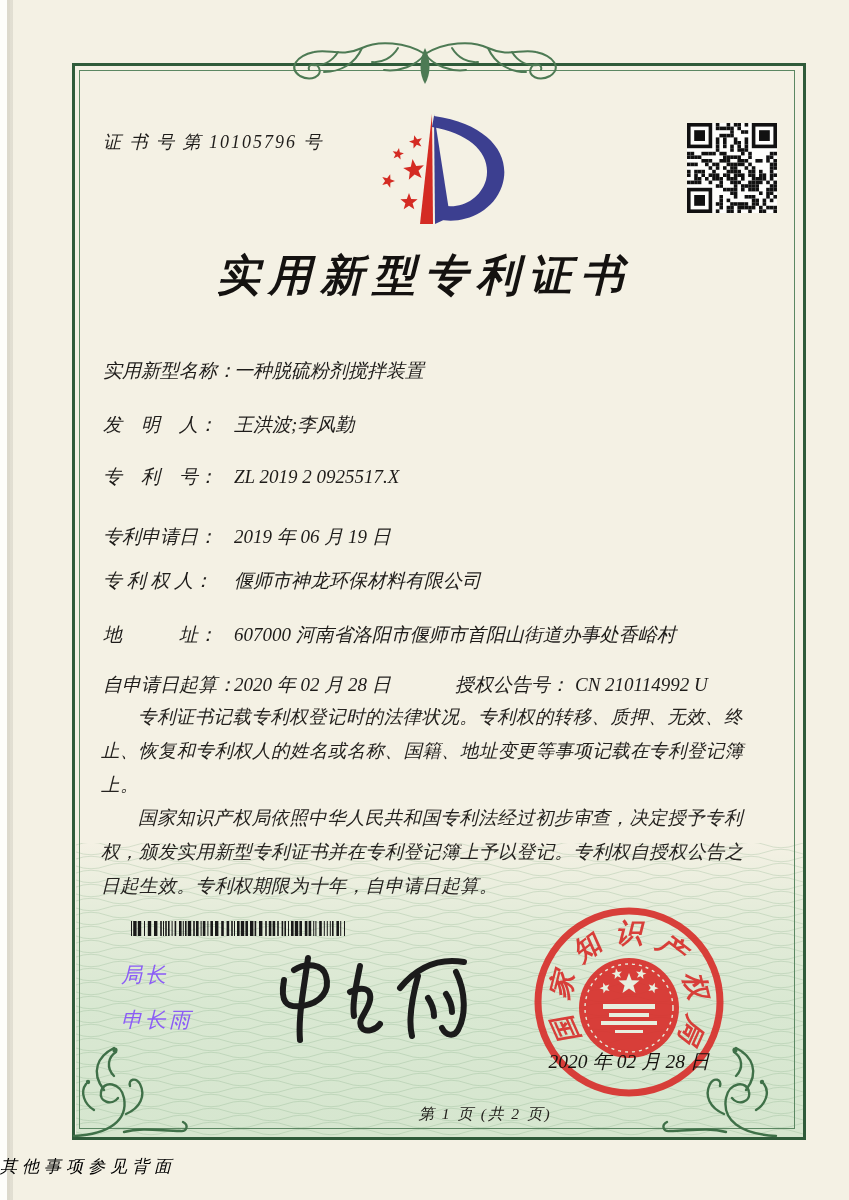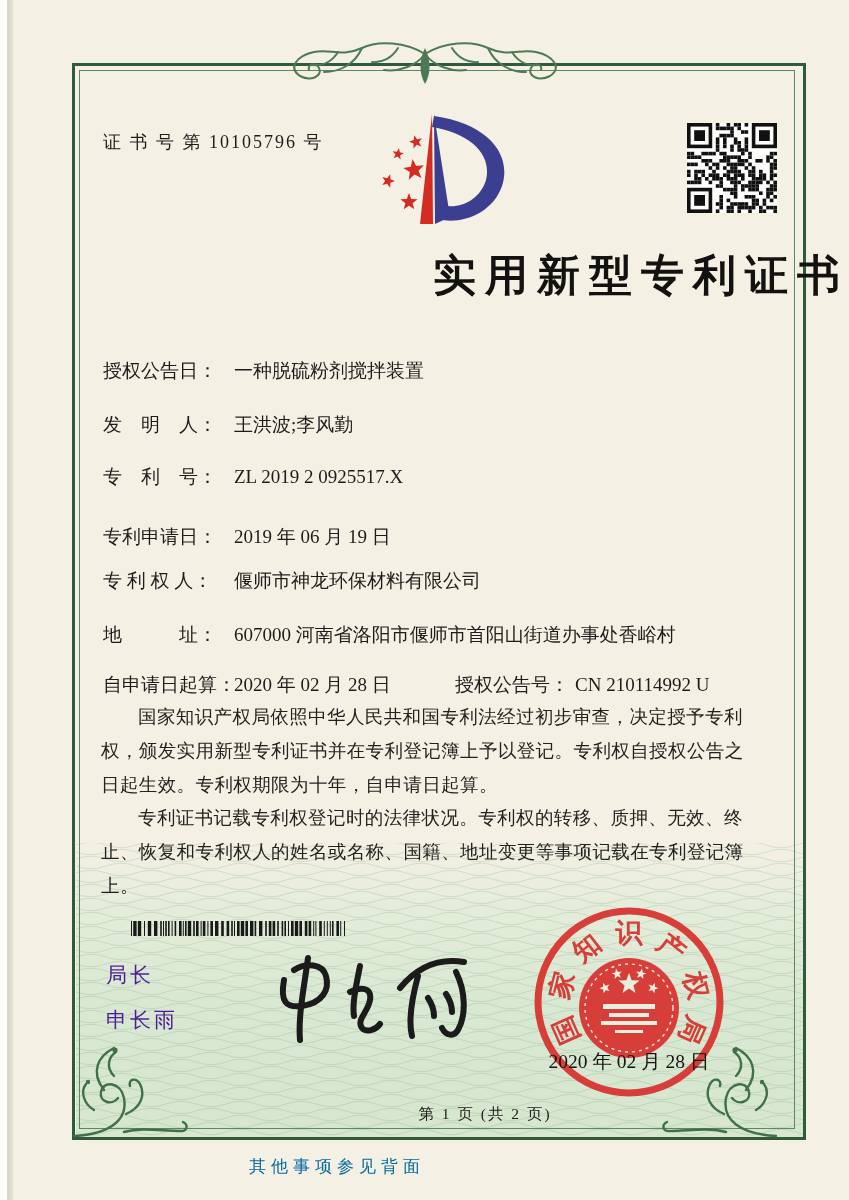--- a/index.html
+++ b/index.html
@@ -1,52 +1,53 @@
 <!DOCTYPE html>
 <html><head>
 <meta charset="utf-8">
 <style>
   html,body{margin:0;padding:0;background:#c9c6ba;}
   .page{
     position:relative;width:849px;height:1200px;overflow:hidden;
     background:#f4f1e4;
     font-family:"Liberation Serif","DejaVu Serif",serif;
     color:#1e1c1a;
+    font-style:italic;
   }
   .scan-edge{position:absolute;left:0;top:0;width:16px;height:100%;
     background:linear-gradient(90deg,#fdfdfa 0 7px,#dcd9cc 7px 10px,rgba(60,60,50,.10) 10px 13px,rgba(0,0,0,0) 13px 16px);}
   .border-outer{position:absolute;left:72px;top:63px;width:728px;height:1071px;border:3px solid #2f5b3a;}
   .border-inner{position:absolute;left:79px;top:70px;width:714px;height:1057px;border:1px solid #5b8762;}
   .green-zone{position:absolute;left:76px;top:843px;width:727px;height:294px;
     background:linear-gradient(180deg,rgba(216,232,210,0) 0px,rgba(216,232,210,.55) 70px,#d9e8d2 160px,#d6e6cf 100%);}
   .green-zone svg{position:absolute;left:0;top:0;opacity:.55;}
   .cert-no{position:absolute;left:103px;top:130px;font-size:18px;letter-spacing:2px;}
   .logo{position:absolute;left:332px;top:110px;}
   .qr{position:absolute;left:687px;top:123px;}
-  .doc-title{position:absolute;left:0;top:247px;width:849px;text-align:right;
+  .doc-title{position:absolute;left:0;top:247px;width:849px;text-align:center;
     font-size:43px;font-weight:700;letter-spacing:9px;color:#141210;}
   .fields{position:absolute;left:103px;top:352px;width:660px;font-size:19px;}
   .field-row{position:absolute;left:0;white-space:nowrap;}
   .flabel{display:inline-block;width:131px;}
   .pair2{position:absolute;left:352px;top:0;white-space:nowrap;}
   .pair2 .flabel{width:auto;margin-right:6px;}
   .paragraphs{position:absolute;left:101px;top:701px;width:650px;
     font-size:18.5px;line-height:33.8px;letter-spacing:.4px;color:#24221f;}
   .paragraphs p{margin:0;text-indent:2em;}
   .barcode{position:absolute;left:131px;top:921px;}
-  .officer{position:absolute;left:106px;top:961px;font-size:21px;letter-spacing:3px;color:#4c1d95;}
+  .officer{position:absolute;left:121px;top:961px;font-size:21px;letter-spacing:3px;color:#8b5cf6;}
   .officer div{margin-bottom:17px;}
   .signature{position:absolute;left:250px;top:928px;}
   .seal{position:absolute;left:531px;top:904px;}
   .seal-date{position:absolute;left:517px;top:1048px;width:224px;text-align:center;
     font-size:19.5px;color:#15130f;z-index:6;}
   .page-no{position:absolute;left:72px;top:1104px;width:826px;text-align:center;
     font-size:15.5px;letter-spacing:2px;color:#22201c;}
-  .back-note{position:absolute;left:0;top:1155px;width:674px;text-align:center;
-    font-size:17px;letter-spacing:5px;color:#0369a1;}
+  .back-note{position:absolute;left:0;top:1155px;width:674px;text-align:left;
+    font-size:17px;letter-spacing:5px;color:#000000;}
   .flourish{position:absolute;}
   .f-top{left:278px;top:38px;}
   .f-bl{left:68px;top:1044px;}
   .f-br{left:656px;top:1044px;}
 </style>
 </head>
 <body>
 
 <div class="page">
 
@@ -392,21 +393,21 @@
       <rect x="20" y="2" width="3" height="3" fill="#111"></rect>
       <rect x="0" y="18" width="7" height="7" fill="#111"></rect>
       <rect x="1" y="19" width="5" height="5" fill="#fdfdfb"></rect>
       <rect x="2" y="20" width="3" height="3" fill="#111"></rect>
     </svg>
 
   <div class="doc-title">实用新型专利证书</div>
 
   <div class="fields">
     <div class="field-row" style="top:6px">
-      <span class="flabel">授权公告日：</span><span class="fvalue">一种脱硫粉剂搅拌装置</span>
+      <span class="flabel">实用新型名称：</span><span class="fvalue">一种脱硫粉剂搅拌装置</span>
     </div>
     <div class="field-row" style="top:60px">
       <span class="flabel">发　明　人：</span><span class="fvalue">王洪波;李风勤</span>
     </div>
     <div class="field-row" style="top:112px">
       <span class="flabel">专　利　号：</span><span class="fvalue">ZL 2019 2 0925517.X</span>
     </div>
     <div class="field-row" style="top:172px">
       <span class="flabel">专利申请日：</span><span class="fvalue">2019 年 06 月 19 日</span>
     </div>
@@ -418,22 +419,22 @@
     </div>
     <div class="field-row" style="top:320px">
       <span class="flabel">自申请日起算：</span><span class="fvalue">2020 年 02 月 28 日</span>
       <span class="pair2">
         <span class="flabel">授权公告号：</span><span class="fvalue">CN 210114992 U</span>
       </span>
     </div>
   </div>
 
   <div class="paragraphs">
+    <p>专利证书记载专利权登记时的法律状况。专利权的转移、质押、无效、终止、恢复和专利权人的姓名或名称、国籍、地址变更等事项记载在专利登记簿上。</p>
     <p>国家知识产权局依照中华人民共和国专利法经过初步审查，决定授予专利权，颁发实用新型专利证书并在专利登记簿上予以登记。专利权自授权公告之日起生效。专利权期限为十年，自申请日起算。</p>
-    <p>专利证书记载专利权登记时的法律状况。专利权的转移、质押、无效、终止、恢复和专利权人的姓名或名称、国籍、地址变更等事项记载在专利登记簿上。</p>
   </div>
 
   <svg class="barcode" width="216" height="15" viewBox="0 0 216 15" id="barcode">
       <rect x="0" y="0" width="1" height="15" fill="#191919"></rect>
       <rect x="2.2" y="0" width="3.4" height="15" fill="#191919"></rect>
       <rect x="6.8" y="0" width="3.4" height="15" fill="#191919"></rect>
       <rect x="13" y="0" width="1" height="15" fill="#191919"></rect>
       <rect x="16.8" y="0" width="3.4" height="15" fill="#191919"></rect>
       <rect x="23" y="0" width="3.4" height="15" fill="#191919"></rect>
       <rect x="29.2" y="0" width="1.6" height="15" fill="#191919"></rect>

